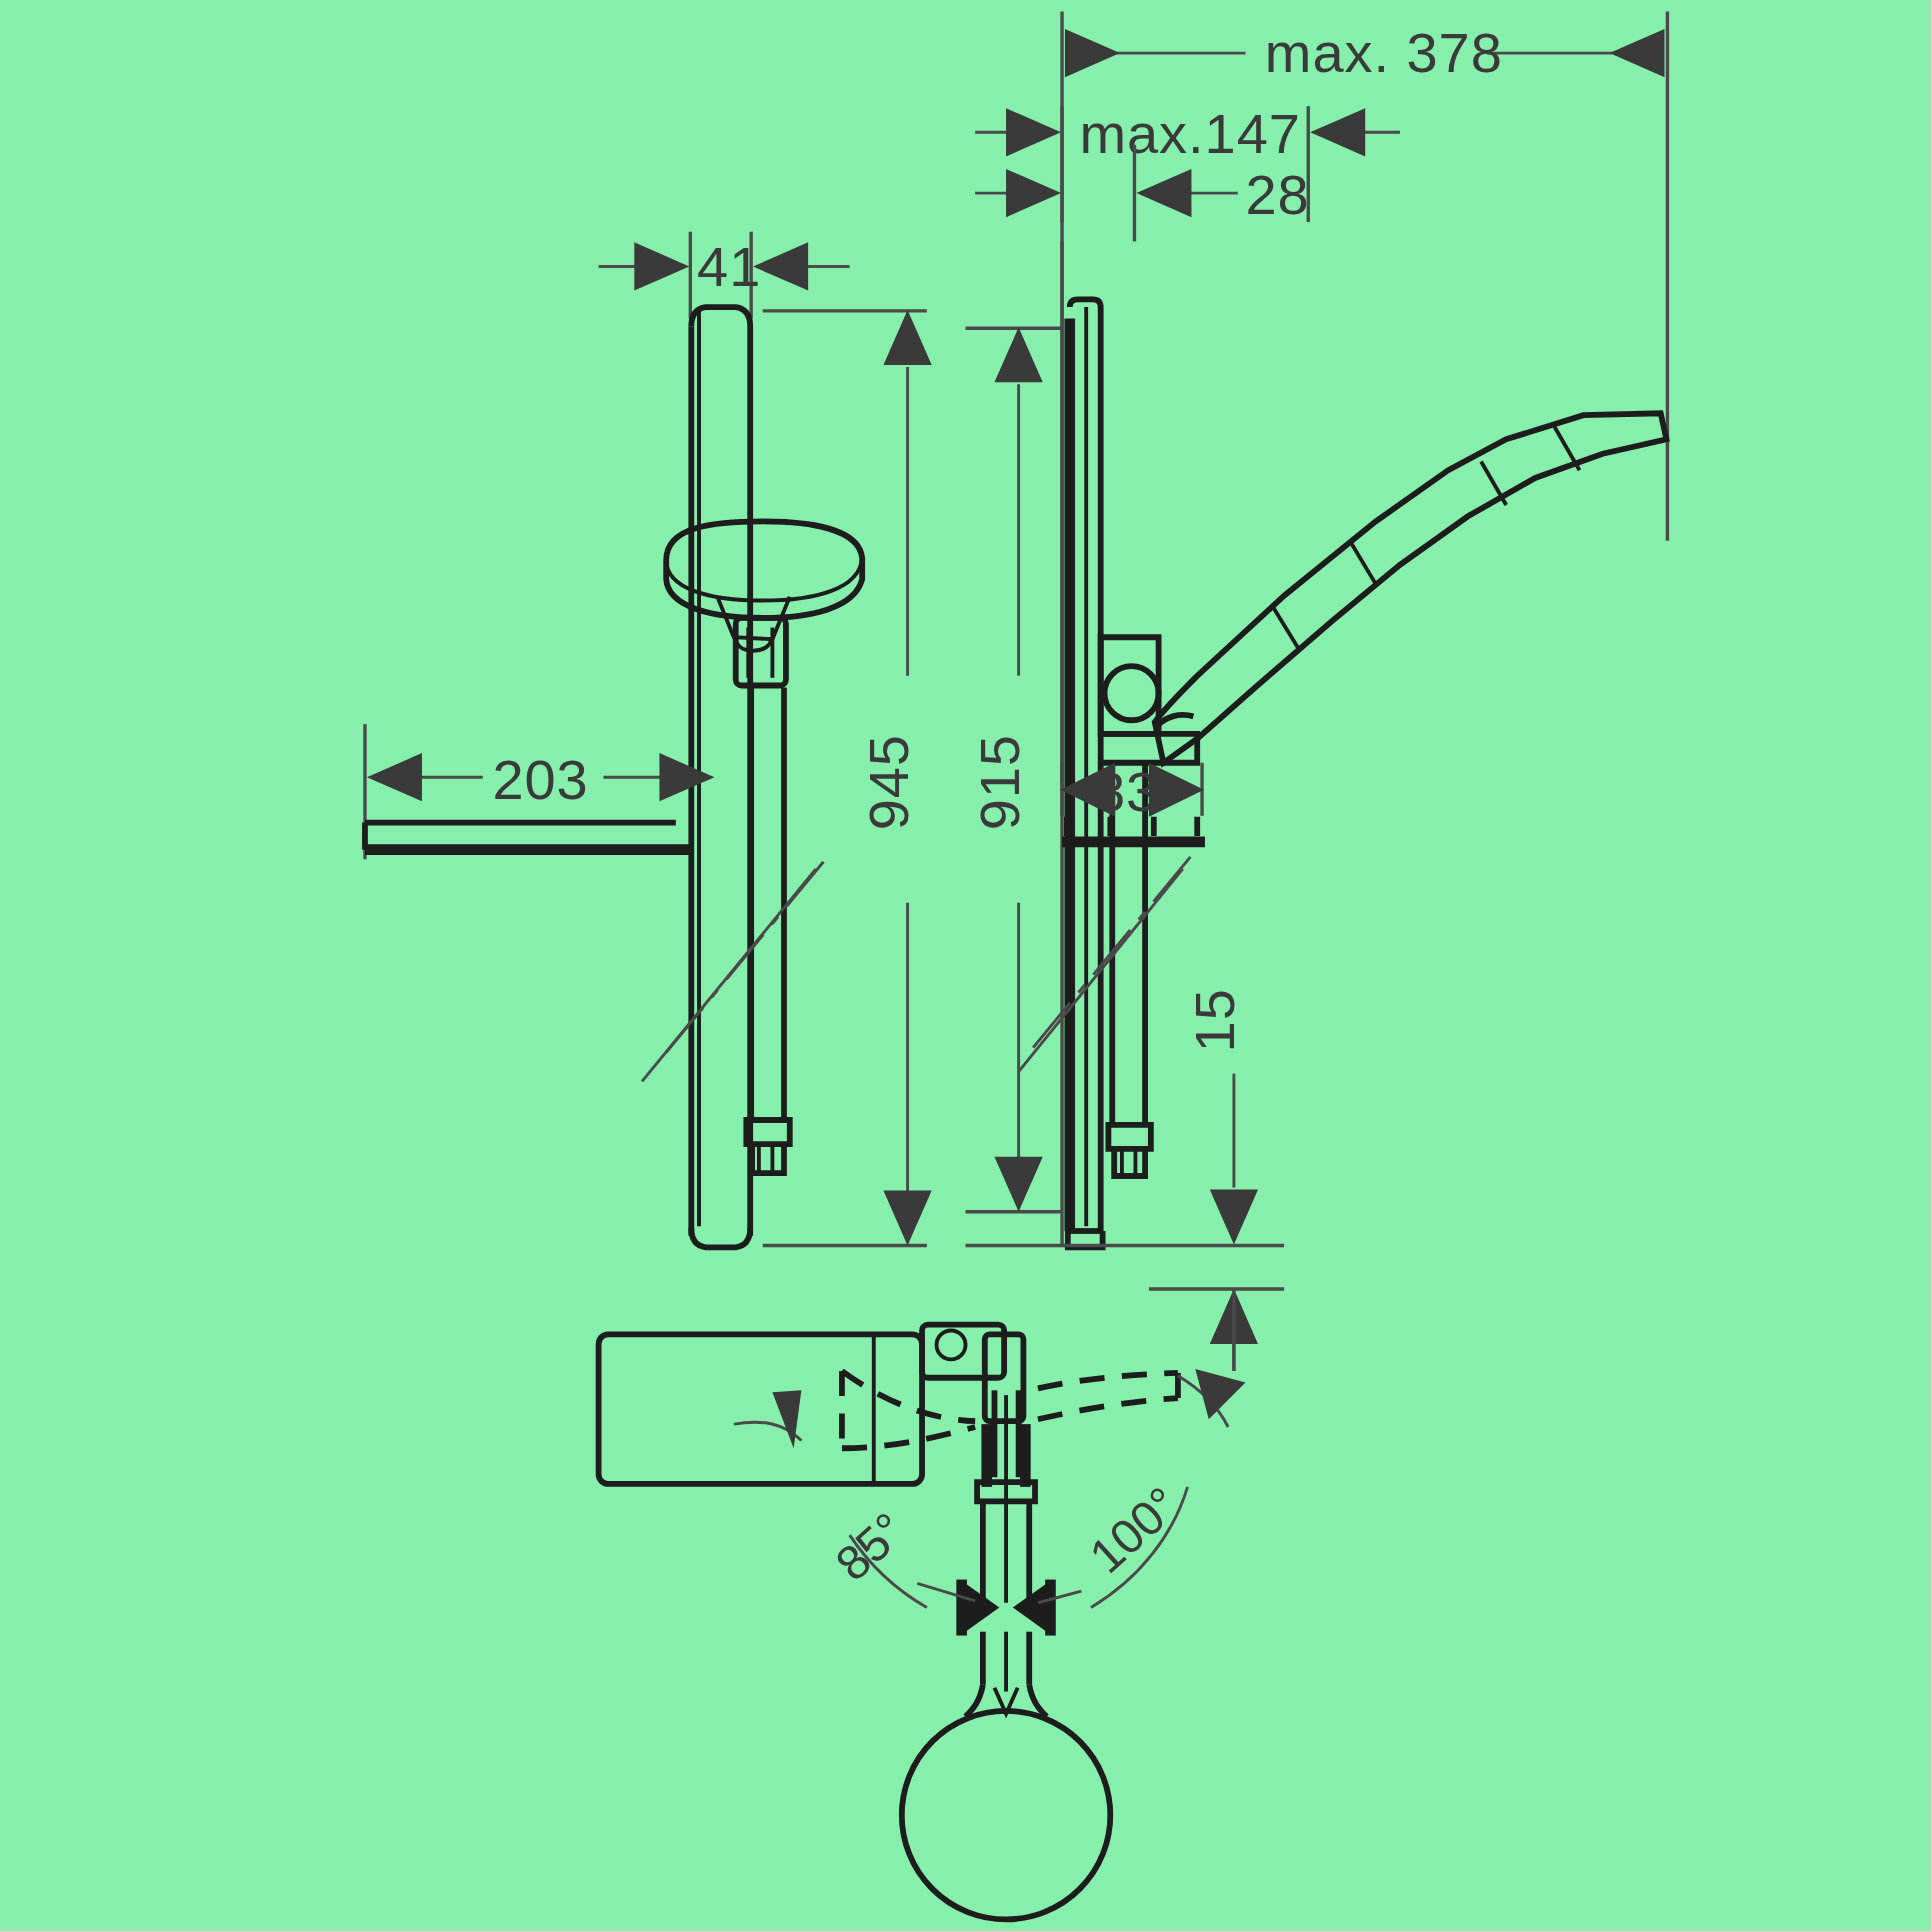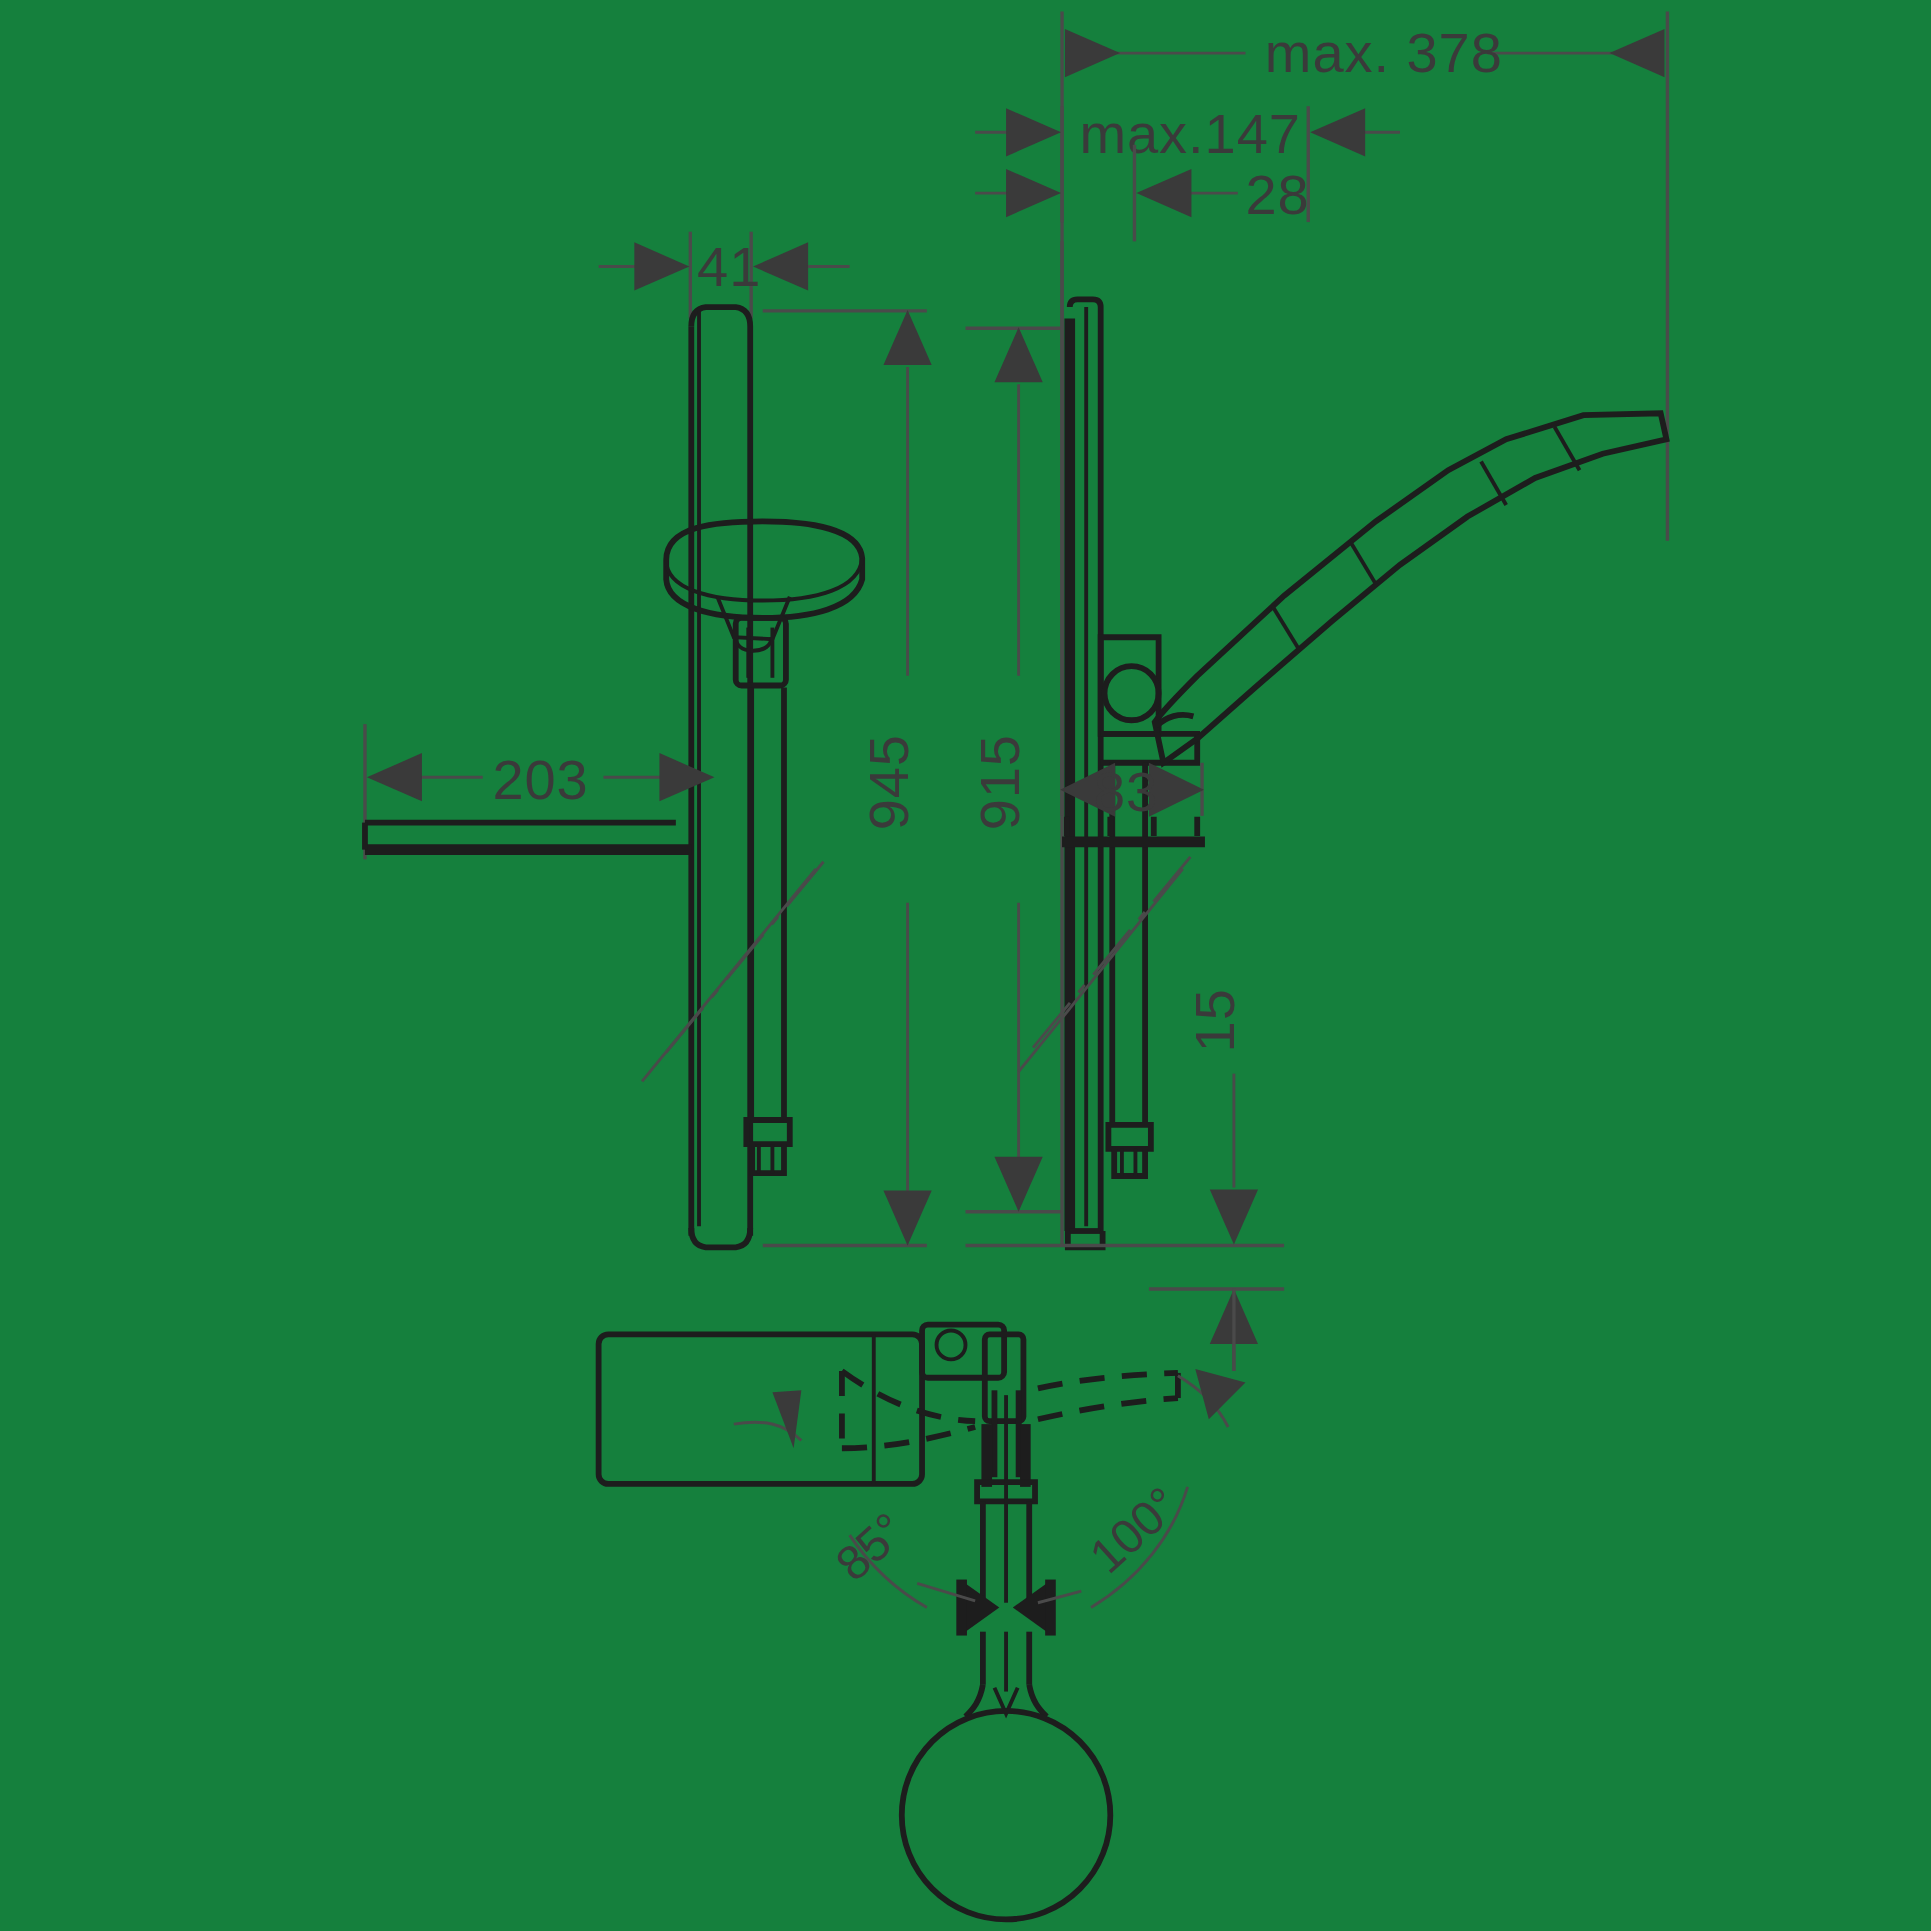--- a/index.html
+++ b/index.html
@@ -10,21 +10,21 @@
   body {
     width: 1931px;
     height: 1931px;
     font-family: "Liberation Sans", sans-serif;
     overflow: hidden;
   }
   #drawing-root {
     position: relative;
     width: 1931px;
     height: 1931px;
-    background: #15803d;
+    background: #86efac;
   }
   svg.tech-drawing {
     display: block;
     width: 1931px;
     height: 1931px;
   }
   .dim-text-lg {
     font-family: "Liberation Sans", sans-serif;
     font-size: 58px;
     fill: #3a3a3a;

